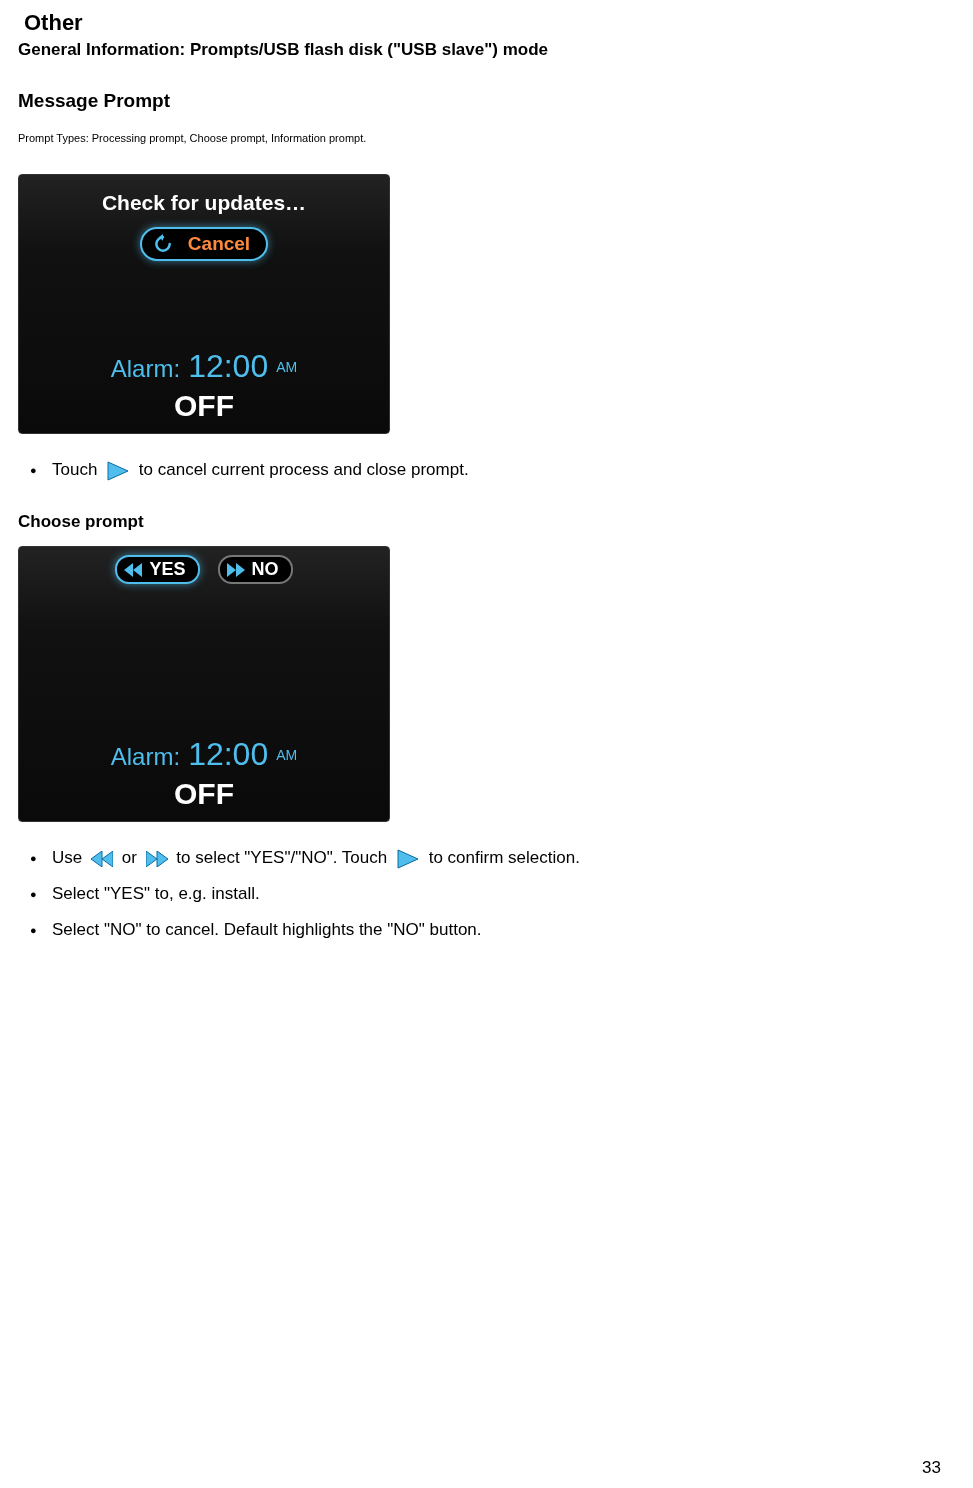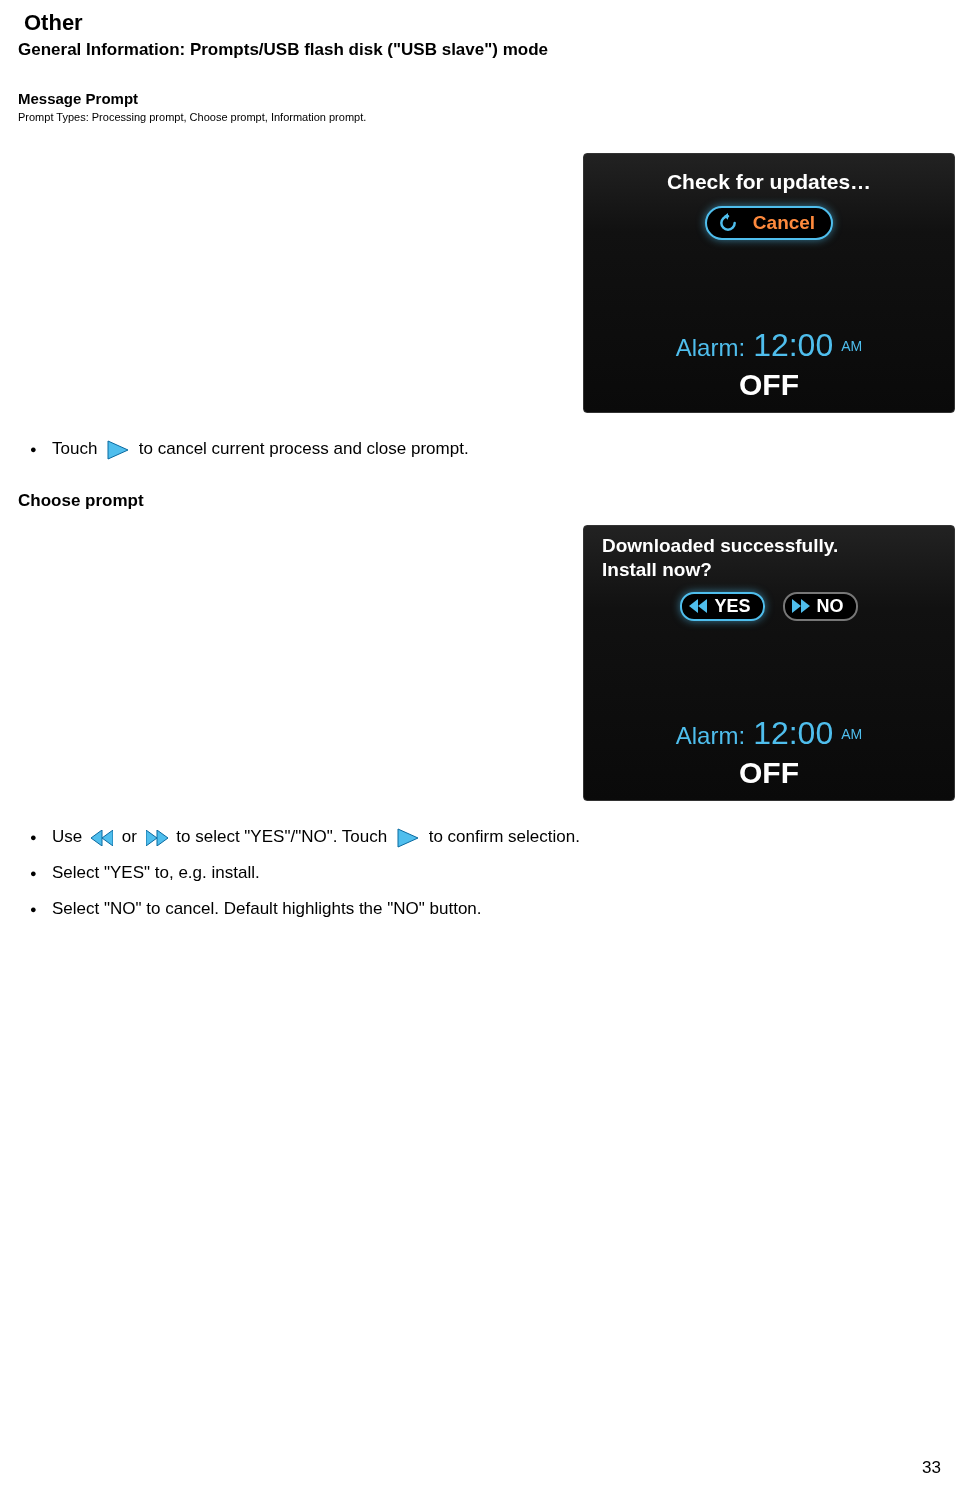--- a/index.html
+++ b/index.html
@@ -18,36 +18,36 @@
       font-weight: bold;
       margin-bottom: 4px;
       margin-left: 6px;
     }
     h2 {
       font-size: 17px;
       font-weight: bold;
       margin-bottom: 30px;
     }
     h3 {
-      font-size: 15px;
-      font-weight: bold;
-      margin-bottom: 4px;
+      font-size: 19px;
+      font-weight: bold;
+      margin-bottom: 20px;
     }
     .para {
       font-size: 11px;
       margin-bottom: 30px;
     }
     .section-head {
       font-size: 17px;
       font-weight: bold;
       margin-bottom: 14px;
     }
     .screenshot-wrap {
       display: flex;
-      justify-content: flex-end;
+      justify-content: flex-start;
       margin-bottom: 22px;
     }
     .screenshot {
       width: 372px;
       height: 260px;
       background: linear-gradient(to bottom, #222 0%, #111 30%, #0a0a0a 100%);
       border: 1px solid #333;
       border-radius: 4px;
       position: relative;
       overflow: hidden;
@@ -223,24 +223,20 @@
         </svg>
       </span>
       <span>to cancel current process and close prompt.</span>
     </li>
   </ul>
 
   <div class="section-head">Choose prompt</div>
 
   <div class="screenshot-wrap">
     <div class="screenshot choose">
-      <div class="ss-twoline">
-        <div>Downloaded successfully.</div>
-        <div>Install now?</div>
-      </div>
       <div class="yesno-row">
         <div class="pill selected">
           <span class="icon-wrap">
             <svg width="18" height="14" viewBox="0 0 18 14">
               <polygon points="9,0 0,7 9,14" fill="#4fbeed"></polygon>
               <polygon points="18,0 9,7 18,14" fill="#4fbeed"></polygon>
             </svg>
           </span>
           <span>YES</span>
         </div>

